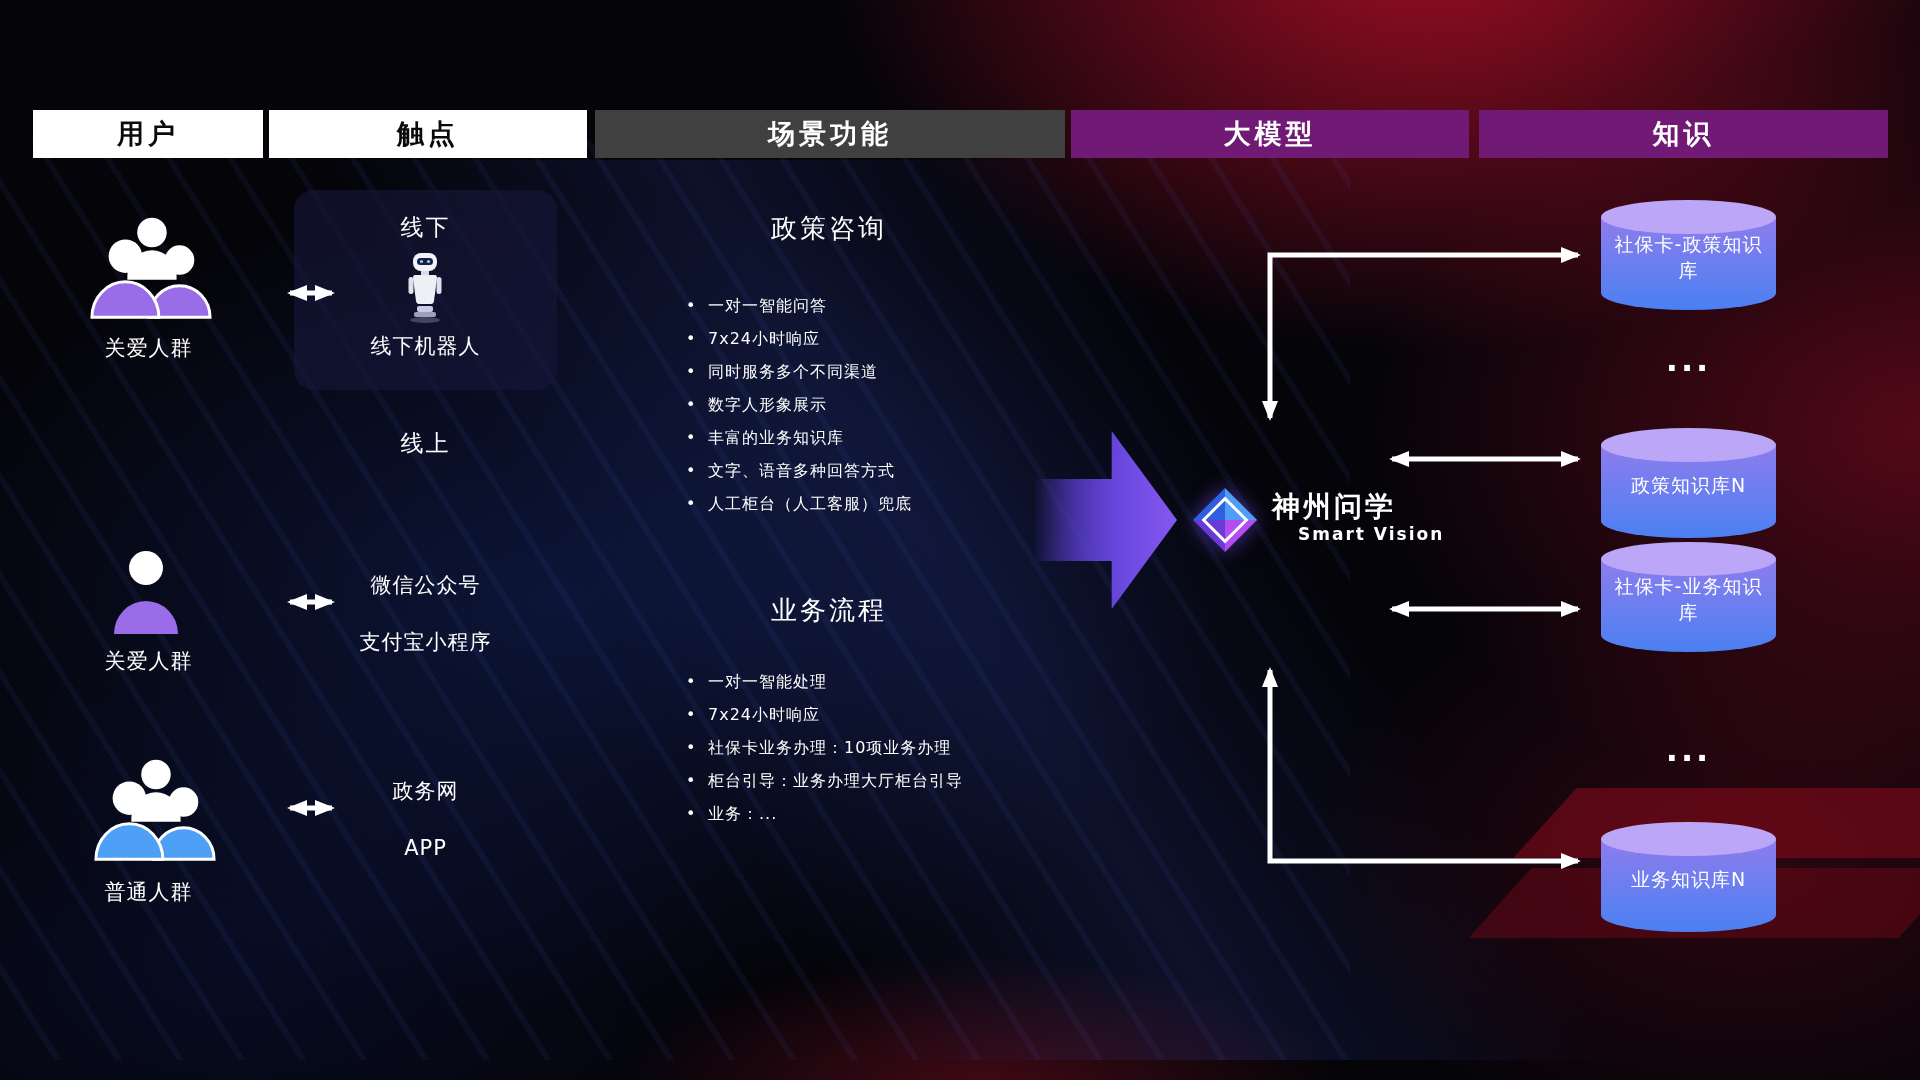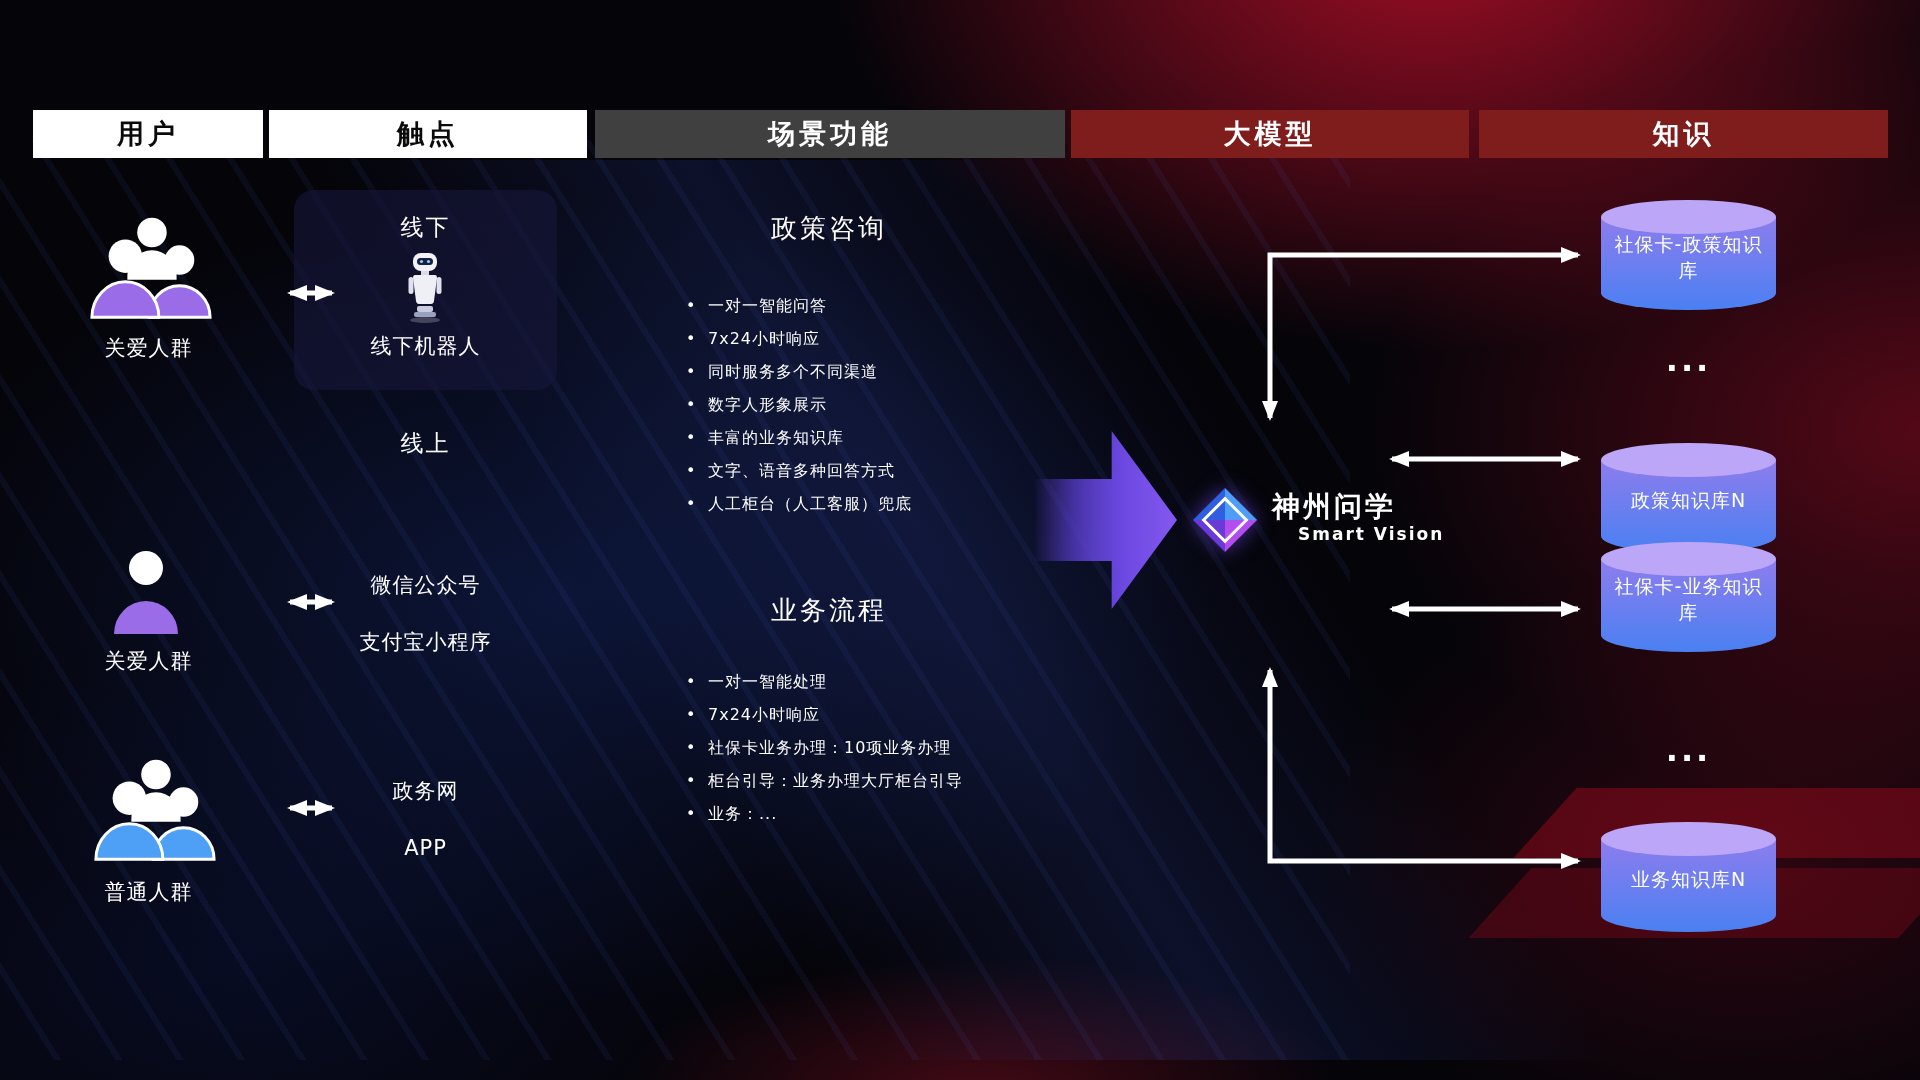--- a/index.html
+++ b/index.html
@@ -32,21 +32,21 @@
   .chev { position:absolute; transform:skewX(-42deg); pointer-events:none; }
 
   
   .hdr {
     position:absolute; top:110px; height:48px;
     display:flex; align-items:center; justify-content:center;
     font-size:27px; font-weight:bold; letter-spacing:4px;
   }
   .hdr.white  { background:#ffffff; color:#0a0a0a; }
   .hdr.blue   { background:#404040; color:#ffffff; }
-  .hdr.purple { background:#7f1d1d; color:#ffffff; }
+  .hdr.purple { background:#701a75; color:#ffffff; }
 
   
   .uicon  { position:absolute; }
   .ulabel { position:absolute; width:185px; text-align:center; font-size:21px; letter-spacing:1px; }
 
   
   .offline-card {
     position:absolute; left:294px; top:190px; width:263px; height:200px;
     background:rgba(23,23,58,.62); border-radius:20px;
   }
@@ -208,21 +208,21 @@
     <svg width="175" height="110" viewBox="0 0 175 110">
       <rect x="0" y="17" width="175" height="76" fill="url(#cylBody)"></rect>
       <ellipse cx="87.5" cy="93" rx="87.5" ry="17" fill="url(#cylBody)"></ellipse>
       <ellipse cx="87.5" cy="17" rx="87.5" ry="17" fill="#bca6f7"></ellipse>
     </svg>
     <div class="cyl-label">社保卡-政策知识库</div>
   </div>
 
   <div class="dots" style="top:338px;">...</div>
 
-  <div class="cyl" style="top:443px;">
+  <div class="cyl" style="top:428px;">
     <svg width="175" height="110" viewBox="0 0 175 110">
       <rect x="0" y="17" width="175" height="76" fill="url(#cylBody)"></rect>
       <ellipse cx="87.5" cy="93" rx="87.5" ry="17" fill="url(#cylBody)"></ellipse>
       <ellipse cx="87.5" cy="17" rx="87.5" ry="17" fill="#bca6f7"></ellipse>
     </svg>
     <div class="cyl-label">政策知识库N</div>
   </div>
 
   <div class="cyl" style="top:542px;">
     <svg width="175" height="110" viewBox="0 0 175 110">

